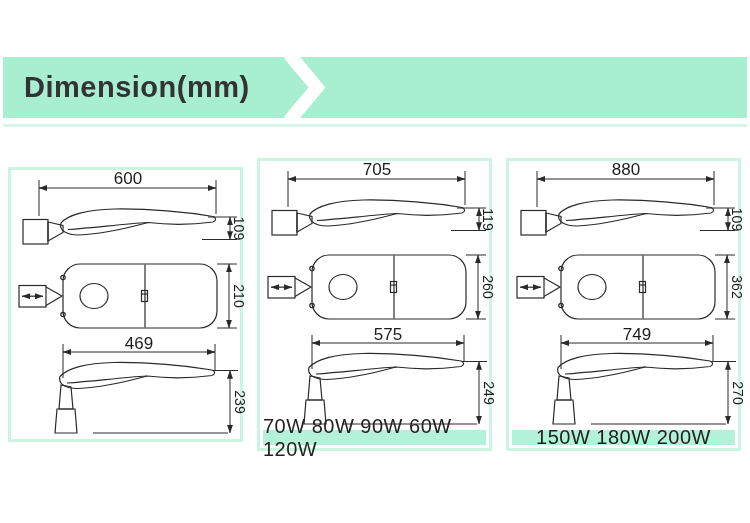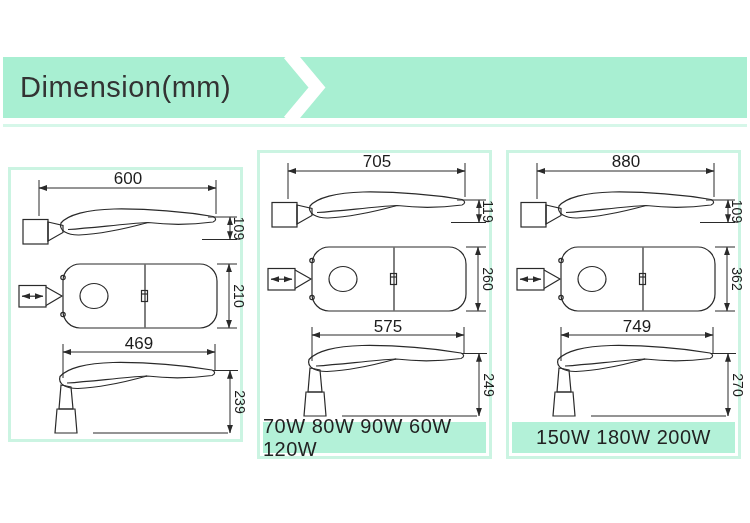--- a/index.html
+++ b/index.html
@@ -2,39 +2,39 @@
 <html><head>
 <meta charset="utf-8">
 <style>
   html,body{margin:0;padding:0;background:#fff;}
   .page{position:relative;width:750px;height:523px;background:#ffffff;
         font-family:"Liberation Sans",sans-serif;overflow:hidden;}
 
   
   .banner{position:absolute;left:3px;right:3px;top:57px;height:61px;
           background:#a8efd2;}
-  .banner-title{display:block;line-height:61px;
-          font-size:29px;font-weight:400;color:#333;letter-spacing:.5px;margin-left:17px;}
+  .banner-title{display:block;line-height:61px;padding-left:21px;
+          font-size:29px;font-weight:700;color:#333;letter-spacing:.5px;}
   .banner-chevron{position:absolute;left:283px;top:0;width:46px;height:61px;
           overflow:visible;}
   .banner-underline{position:absolute;left:3px;right:3px;top:124px;height:3px;
           background:#d6f7e9;}
 
   
   .panels{position:absolute;left:8px;top:150px;width:733px;height:309px;
           display:flex;gap:14px;align-items:center;}
   .panel{flex:1 1 0;border:3px solid #cbf4e2;background:#fff;
          display:flex;flex-direction:column;box-sizing:border-box;}
   .view{display:block;width:229px;overflow:visible;}
   .v-side{height:86px;}
   .v-top{height:80px;}
   .v-bottom{height:103px;}
   .dim{fill:#1c1c1c;font-family:"Liberation Sans",sans-serif;font-size:17px;}
   .dim-v{fill:#1c1c1c;font-family:"Liberation Sans",sans-serif;font-size:14px;}
-  .wattage{margin:auto 3px 3px 3px;height:31px;background:#b3f1d8;
+  .wattage{margin:auto 3px 3px 3px;height:15px;background:#b3f1d8;
            display:flex;align-items:center;justify-content:center;
            font-size:20px;color:#222;letter-spacing:.5px;}
 </style>
 </head>
 <body>
 
 <div class="page">
 
   <svg width="0" height="0" style="position:absolute" aria-hidden="true">
     <defs>

